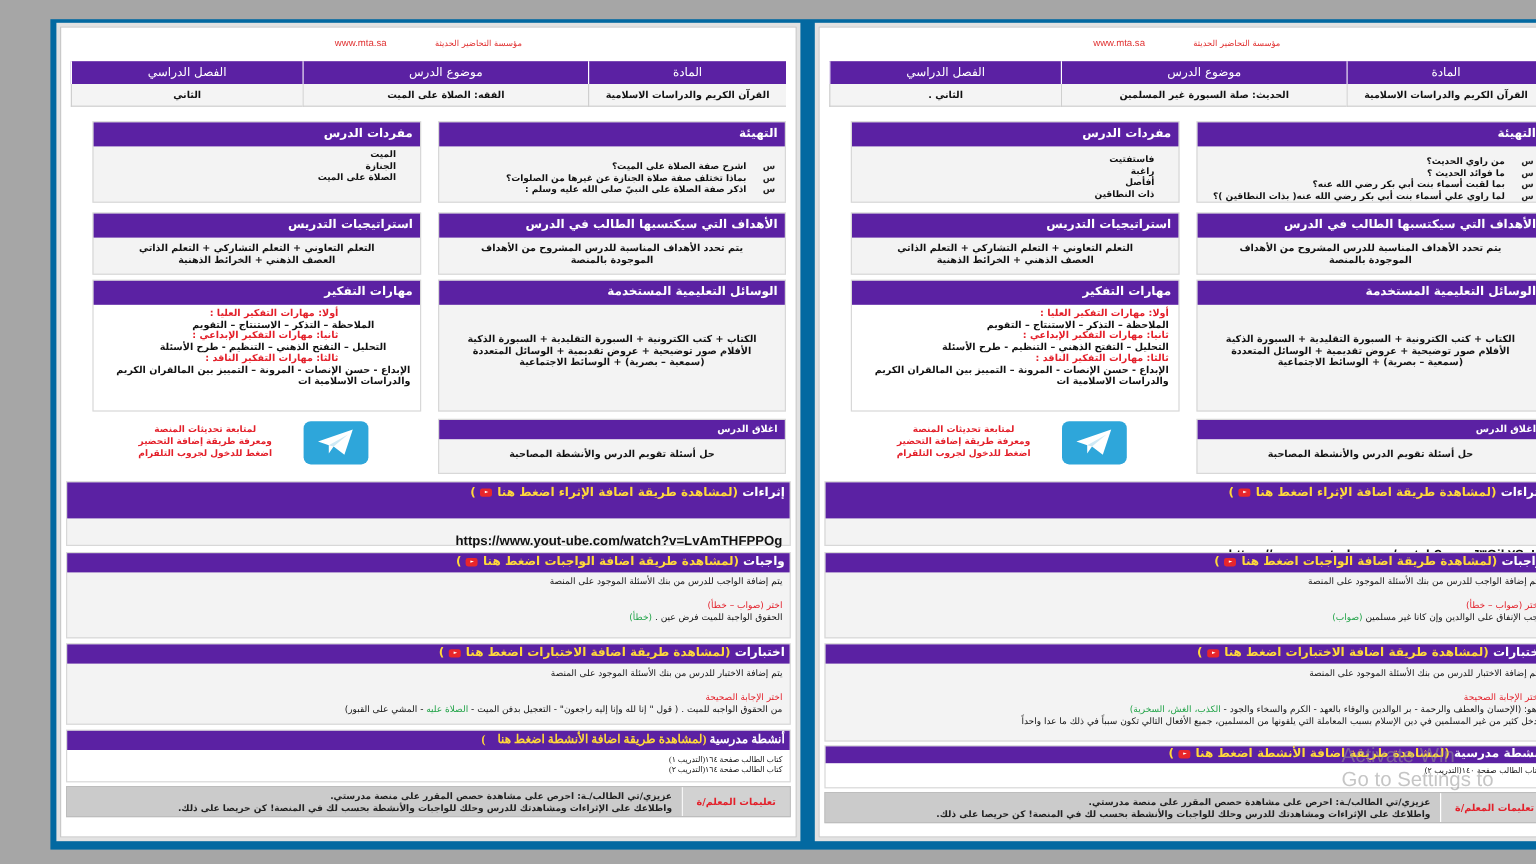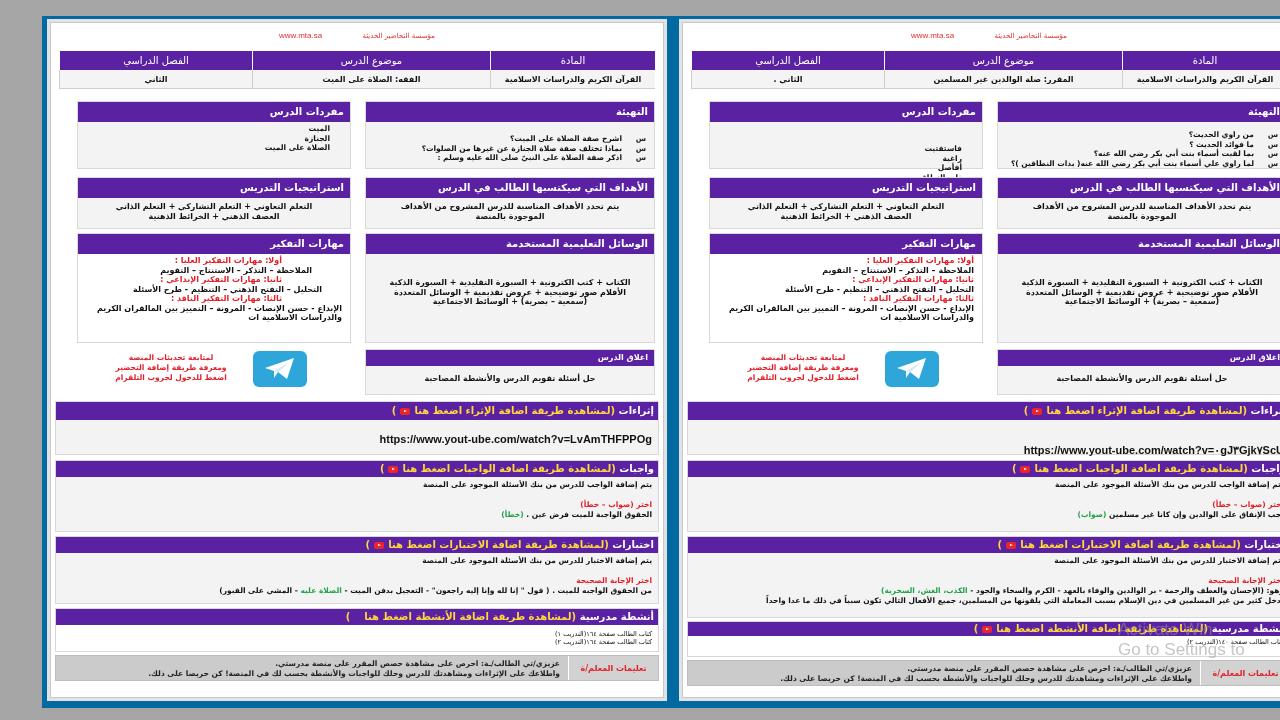--- a/index.html
+++ b/index.html
@@ -48,26 +48,26 @@
     padding-right: 6px; text-align: right;
   }
   .box .bb { font-size: 7.5px; color: #111; font-weight: bold; padding: 6px 8px; text-align: right; line-height: 9.5px; }
   .box .bb.center { text-align: center; }
   .qrow { display: flex; }
   .qrow .q { width: 24px; color: #222; }
   .red { color: #e3202a; }
   .green { color: #21a348; }
   .wide { position: absolute; left: 4px; right: 4px; border: 1px solid #d8d8d8; background: #f3f3f3; }
   .wide .wh {
-    background: #5b21a3; color: #fff; font-size: 10px; font-weight: bold; height: 18px; line-height: 18px; padding-right: 4px;
+    background: #5b21a3; color: #fff; font-size: 10px; font-weight: bold; height: 30px; line-height: 18px; padding-right: 4px;
   }
   .wide .wh .yel { color: #ffd93b; }
   .yt { display: inline-block; width: 10px; height: 7px; background: #e8262b; border-radius: 2px; vertical-align: middle; margin: 0 4px; position: relative; }
   .yt::after { content: ""; position: absolute; left: 4px; top: 2px; width: 0; height: 0; border-left: 3px solid #fff; border-top: 1.5px solid transparent; border-bottom: 1.5px solid transparent; }
-  .wide .wb { font-size: 7.5px; font-weight: bold; color: #111; padding: 3px 6px; line-height: 10px; }
+  .wide .wb { font-size: 7.5px; font-weight: normal; color: #111; padding: 3px 6px; line-height: 10px; }
   .link { font-family: "Liberation Sans", sans-serif; font-size: 11px; font-weight: bold; color: #111; direction: ltr; text-align: right; padding: 0 6px; }
   .tg { position: absolute; width: 54px; height: 36px; background: #2ea6da; border-radius: 6px; }
   .tg svg { position: absolute; left: 10px; top: 5px; }
   .tg-text { position: absolute; color: #e3202a; font-size: 7.5px; font-weight: bold; text-align: center; line-height: 10px; }
   .notes { position: absolute; left: 4px; right: 4px; height: 26px; display: flex; background: #cfcfcf; border: 1px solid #bdbdbd; }
   .notes .nl { width: 90px; color: #e3202a; font-size: 8px; font-weight: bold; text-align: center; line-height: 26px; background: #d2d2d2; border-left: 1px solid #fff; }
   .notes .nt { flex: 1; font-size: 7.5px; font-weight: bold; color: #222; padding: 3px 8px; line-height: 10px; background: #cbcbcb; }
   .small { font-size: 6.5px !important; font-weight: normal !important; line-height: 8px !important; }
   .watermark { position: absolute; left: 1118px; top: 620px; color: rgba(150,150,150,0.55); font-size: 17px; font-family: "Liberation Sans", sans-serif; line-height: 20px; }
 </style>
@@ -195,21 +195,21 @@
         <span class="yel"><span>(لمشاهدة طريقة اضافة الاختبارات اضغط هنا</span><span class="yt"></span><span>)</span></span>
       </div>
       <div class="wb">
         <div>يتم إضافة الاختبار للدرس من بنك الأسئلة الموجود على المنصة</div>
         <div style="height:10px;"></div>
         <div class="red">اختر الإجابة الصحيحة</div>
         <div><span>من الحقوق الواجبه للميت . ( قول " إنا لله وإنا إليه راجعون" -  التعجيل بدفن الميت - </span><span class="green">الصلاة عليه</span><span> -  المشي على القبور)</span></div>
       </div>
     </div>
 
-    <div class="wide" style="top:585px; height:44px; background:#fff;">
+    <div class="wide" style="top:585px; height:44px; background:#fff;font-family:Liberation Serif, serif;">
       <div class="wh" style="height:16px; line-height:16px;">
         <span>أنشطة مدرسية</span>
         <span class="yel"><span>(لمشاهدة طريقة اضافة الأنشطة اضغط هنا</span>&nbsp;&nbsp;&nbsp;&nbsp;<span>)</span></span>
       </div>
       <div class="wb small" style="padding-top:5px;">
         <div>كتاب الطالب صفحة ١٦٤(التدريب ١)</div>
         <div>كتاب الطالب صفحة ١٦٤(التدريب ٢)</div>
       </div>
     </div>
 
@@ -228,21 +228,21 @@
       <span class="url">www.mta.sa</span>
     </div>
     <div class="hdr-table">
       <div class="hdr-row head">
         <div class="c1">المادة</div>
         <div class="c2">موضوع الدرس</div>
         <div class="c3">الفصل الدراسي</div>
       </div>
       <div class="hdr-row vals">
         <div class="c1">القرآن الكريم والدراسات الاسلامية</div>
-        <div class="c2">المقرر: صلة الوالدين غير المسلمين</div>
+        <div class="c2">الحديث: صلة السبورة غير المسلمين</div>
         <div class="c3">الثاني .</div>
       </div>
     </div>
 
     <div class="box" style="right:8px; top:78px; width:290px; height:68px;">
       <div class="bh">التهيئة</div>
       <div class="bb" style="padding-top:8px;">
         <div class="qrow">
             <span class="q">س</span>
             <span>من راوي الحديث؟</span>
@@ -256,21 +256,21 @@
             <span>بما لقبت أسماء بنت أبي بكر رضي الله عنه؟</span>
           </div>
         <div class="qrow">
             <span class="q">س</span>
             <span>لما راوي علي أسماء بنت أبي بكر رضي الله عنه( بذات النطاقين )؟</span>
           </div>
       </div>
     </div>
     <div class="box" style="right:312px; top:78px; width:274px; height:68px;">
       <div class="bh">مفردات الدرس</div>
-      <div class="bb" style="padding-top:22px; padding-right:20px;">
+      <div class="bb" style="padding-top:6px; padding-right:20px;">
         <div>فاستفتيت</div>
         <div>راغبة</div>
         <div>أفأصل</div>
         <div>ذات النطاقين</div>
       </div>
     </div>
 
     <div class="box" style="right:8px; top:154px; width:290px; height:52px;">
       <div class="bh">الأهداف التي سيكتسبها الطالب في الدرس</div>
       <div class="bb center" style="font-size:8px; padding:4px 30px;">يتم تحدد الأهداف المناسبة للدرس المشروح من الأهداف الموجودة بالمنصة</div>

